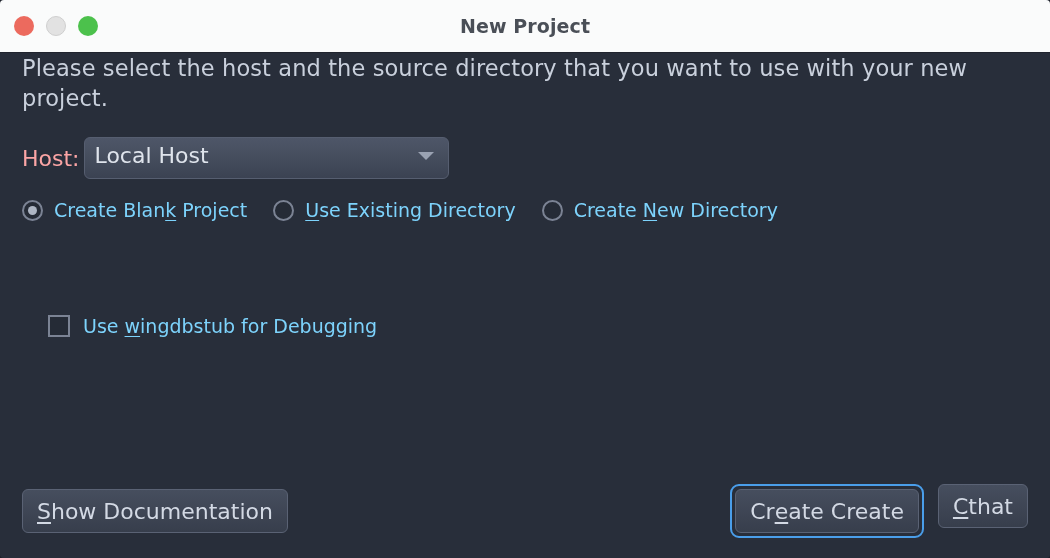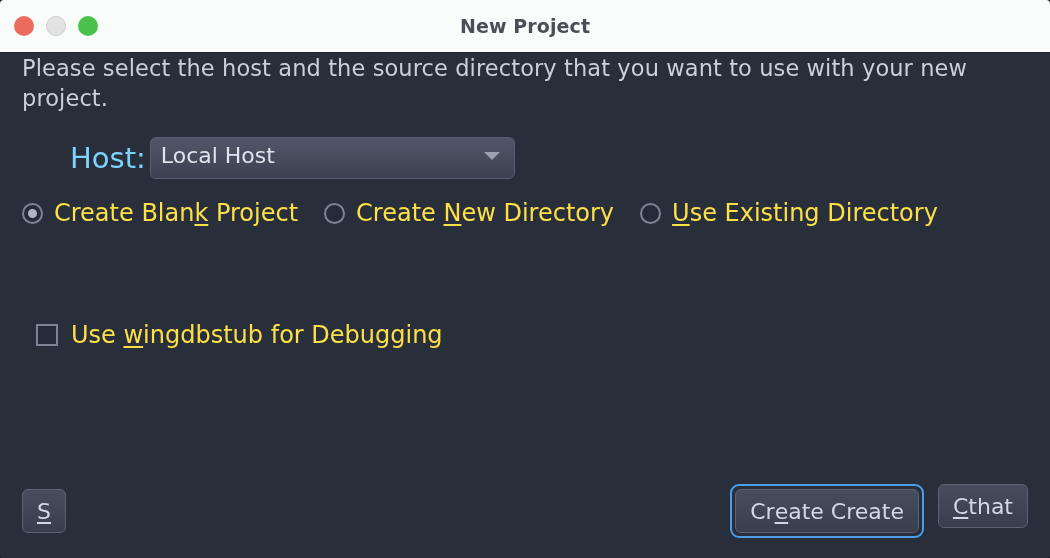--- a/index.html
+++ b/index.html
@@ -85,24 +85,23 @@
   }
 
   
   .host-row {
     display: flex;
     align-items: center;
     margin-top: 24px;
   }
 
   .host-label {
-    color: #7dd3fc;
-    font-size: 29px;
+    color: #fca5a5;
+    font-size: 22px;
     margin-right: 4px;
-    margin-left: 48px;
   }
 
   .host-select {
     width: 365px;
     height: 42px;
     border-radius: 6px;
     border: 1px solid #565e70;
     background: linear-gradient(to bottom, #4e5668 0%, #464e5e 45%, #3b4252 100%);
     display: flex;
     align-items: center;
@@ -163,31 +162,31 @@
     top: 50%;
     width: 9px;
     height: 9px;
     margin-left: -4.5px;
     margin-top: -4.5px;
     border-radius: 50%;
     background: #aeb6c4;
   }
 
   .option-label {
-    color: #fde047;
-    font-size: 24px;
+    color: #7dd3fc;
+    font-size: 19px;
     white-space: nowrap;
   }
 
   
   .checkbox-row {
     display: flex;
     align-items: center;
     margin-top: 94px;
-    margin-left: 14px;
+    margin-left: 26px;
     cursor: default;
   }
 
   .checkbox-mark {
     width: 22px;
     height: 22px;
     border: 2px solid #7b8394;
     background: #252b36;
     box-sizing: border-box;
     flex: 0 0 auto;
@@ -270,40 +269,41 @@
 
     <div class="radio-row">
 
       <div class="radio-option">
         <span class="radio-mark checked"></span>
         <span class="option-label"><span>Create Blan</span><span class="mn">k</span><span> Project</span></span>
       </div>
 
       <div class="radio-option">
         <span class="radio-mark"></span>
-        <span class="option-label"><span>Create </span><span class="mn">N</span><span>ew Directory</span></span>
+        <span class="option-label"><span></span><span class="mn">U</span><span>se Existing Directory</span></span>
       </div>
 
       <div class="radio-option">
         <span class="radio-mark"></span>
-        <span class="option-label"><span></span><span class="mn">U</span><span>se Existing Directory</span></span>
+        <span class="option-label"><span>Create </span><span class="mn">N</span><span>ew Directory</span></span>
       </div>
 
     </div>
 
     <div class="checkbox-row">
       <span class="checkbox-mark"></span>
       <span class="option-label"><span>Use </span><span class="mn">w</span><span>ingdbstub for Debugging</span></span>
     </div>
 
     <div class="footer">
 
       <div class="btn">
           <span></span>
           <span class="mn">S</span>
+          <span>how Documentation</span>
         </div>
 
       <div class="footer-right">
         <div class="btn-focus-wrap">
           <div class="btn">
               <span>Cr</span>
               <span class="mn">e</span>
               <span>ate Create</span>
             </div>
         </div>

